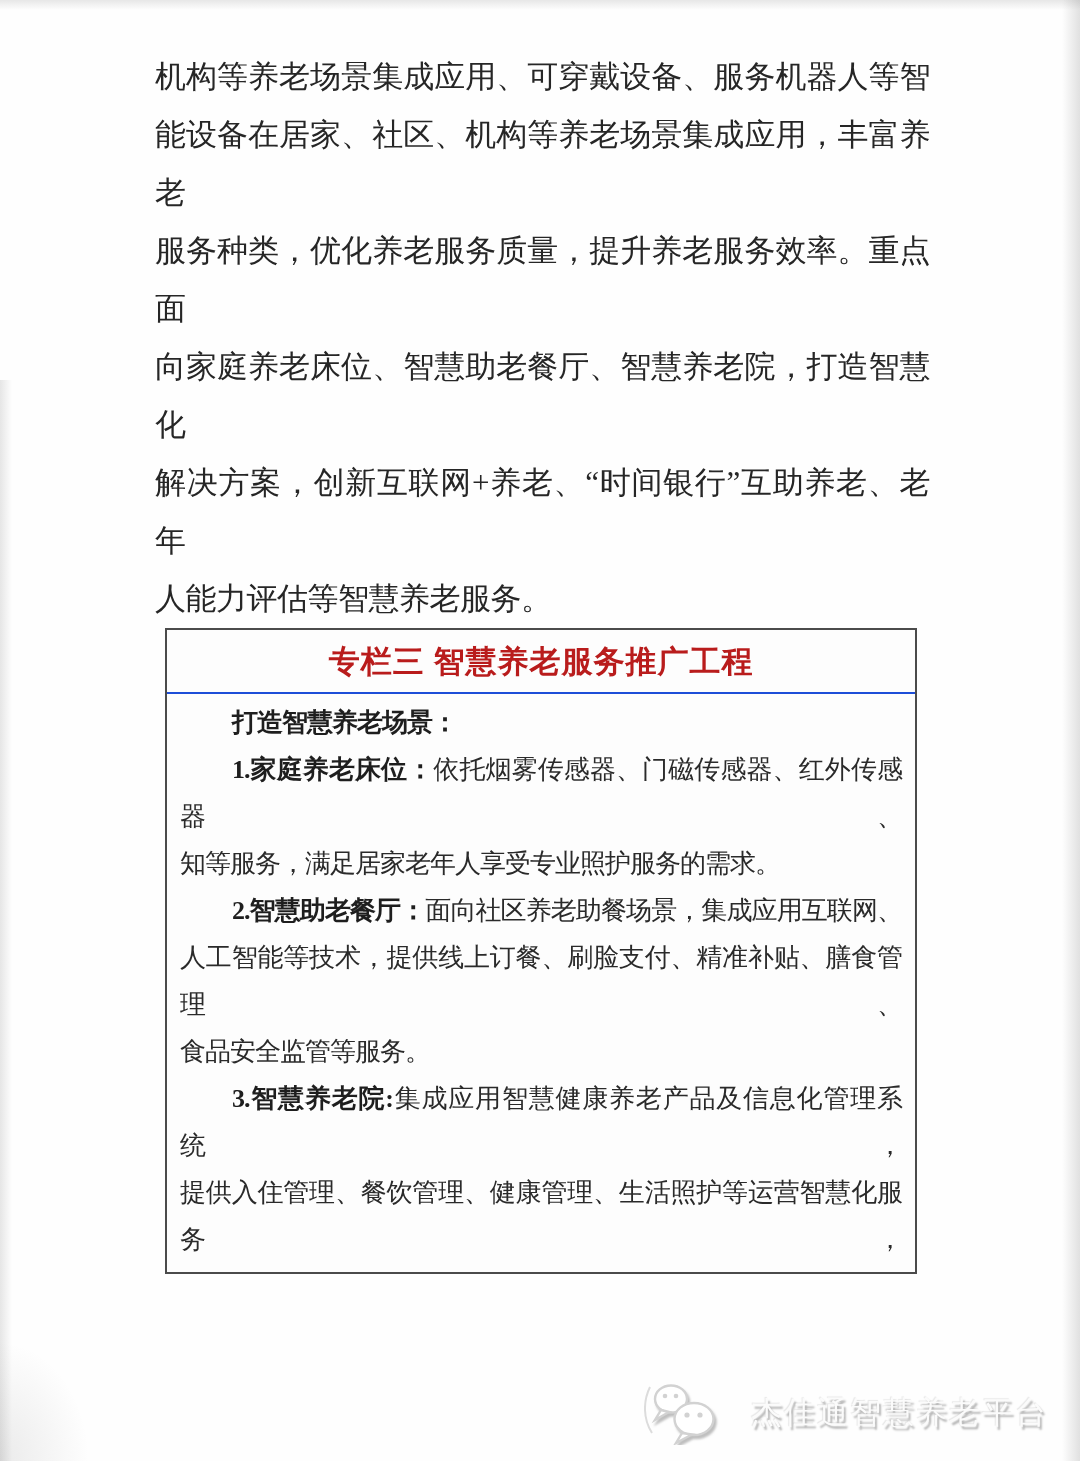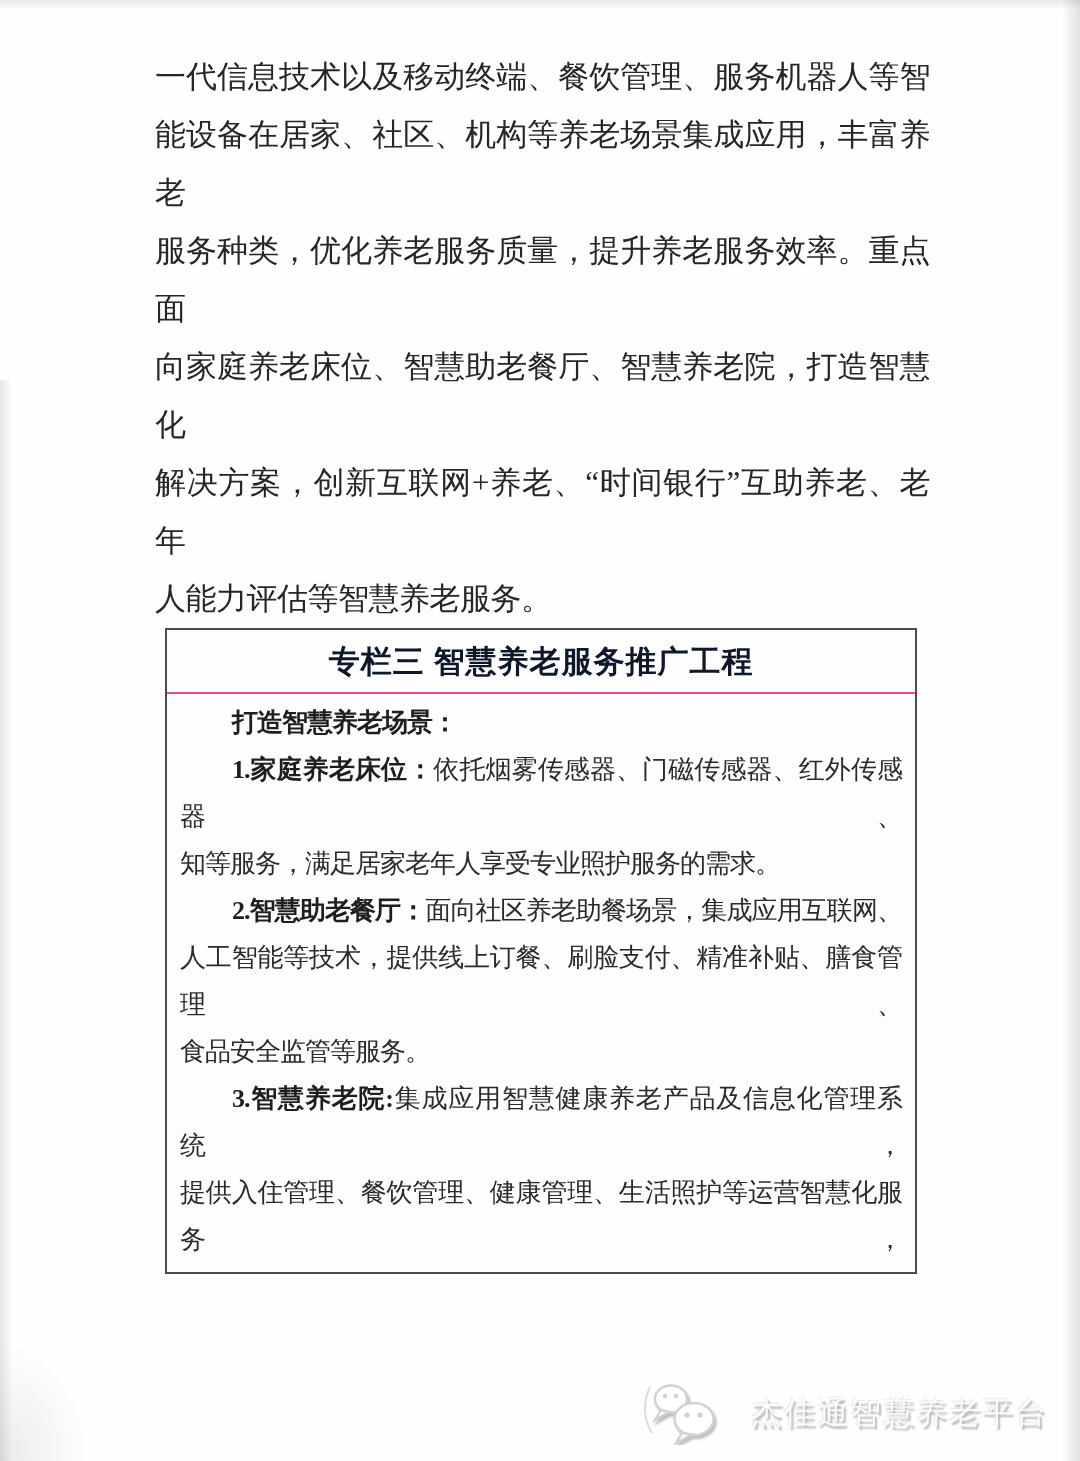--- a/index.html
+++ b/index.html
@@ -37,22 +37,22 @@
     box-sizing:border-box;
     border:2px solid #4b4b4b;
     background:#fdfdfd;
   }
   .box-title{
     text-align:center;
     font-weight:bold;
     font-size:31px;
     letter-spacing:1px;
     padding:11px 0 9px 0;
-    border-bottom:2px solid #ec4899;
-    color:#0f172a;
+    border-bottom:2px solid #1d4ed8;
+    color:#b91c1c;
   }
   .box-body{
     padding:5px 13px 9px 13px;
     font-size:26px;
     line-height:47px;
     letter-spacing:-1px;
     color:#2a2a2a;
   }
   .bline{text-align:justify;text-align-last:left;}
   .bline.fill{text-align-last:justify;}
@@ -75,21 +75,21 @@
 </head>
 <body>
 
 <div class="page">
   <div class="edge edge-right"></div>
   <div class="edge edge-left"></div>
   <div class="edge edge-top"></div>
   <div class="edge edge-bl"></div>
 
   <div class="intro">
-    <div class="tline fill">一代信息技术以及移动终端、餐饮管理、服务机器人等智</div>
+    <div class="tline fill">机构等养老场景集成应用、可穿戴设备、服务机器人等智</div>
     <div class="tline fill">能设备在居家、社区、机构等养老场景集成应用，丰富养老</div>
     <div class="tline fill">服务种类，优化养老服务质量，提升养老服务效率。重点面</div>
     <div class="tline fill">向家庭养老床位、智慧助老餐厅、智慧养老院，打造智慧化</div>
     <div class="tline fill">解决方案，创新互联网+养老、“时间银行”互助养老、老年</div>
     <div class="tline">人能力评估等智慧养老服务。</div>
   </div>
 
   <div class="column-box">
     <div class="box-title">专栏三 智慧养老服务推广工程</div>
     <div class="box-body">

